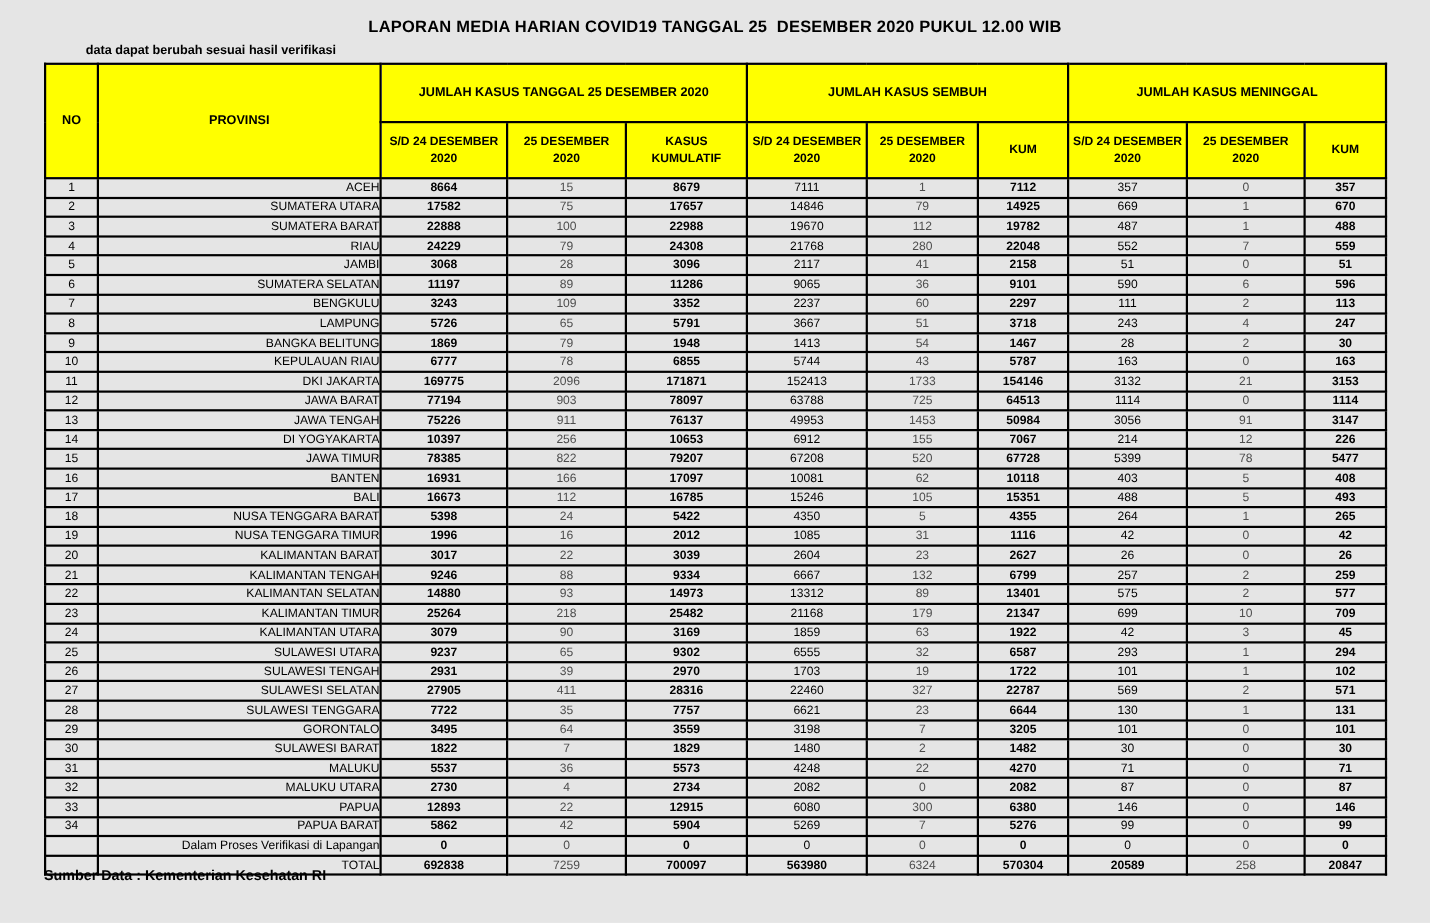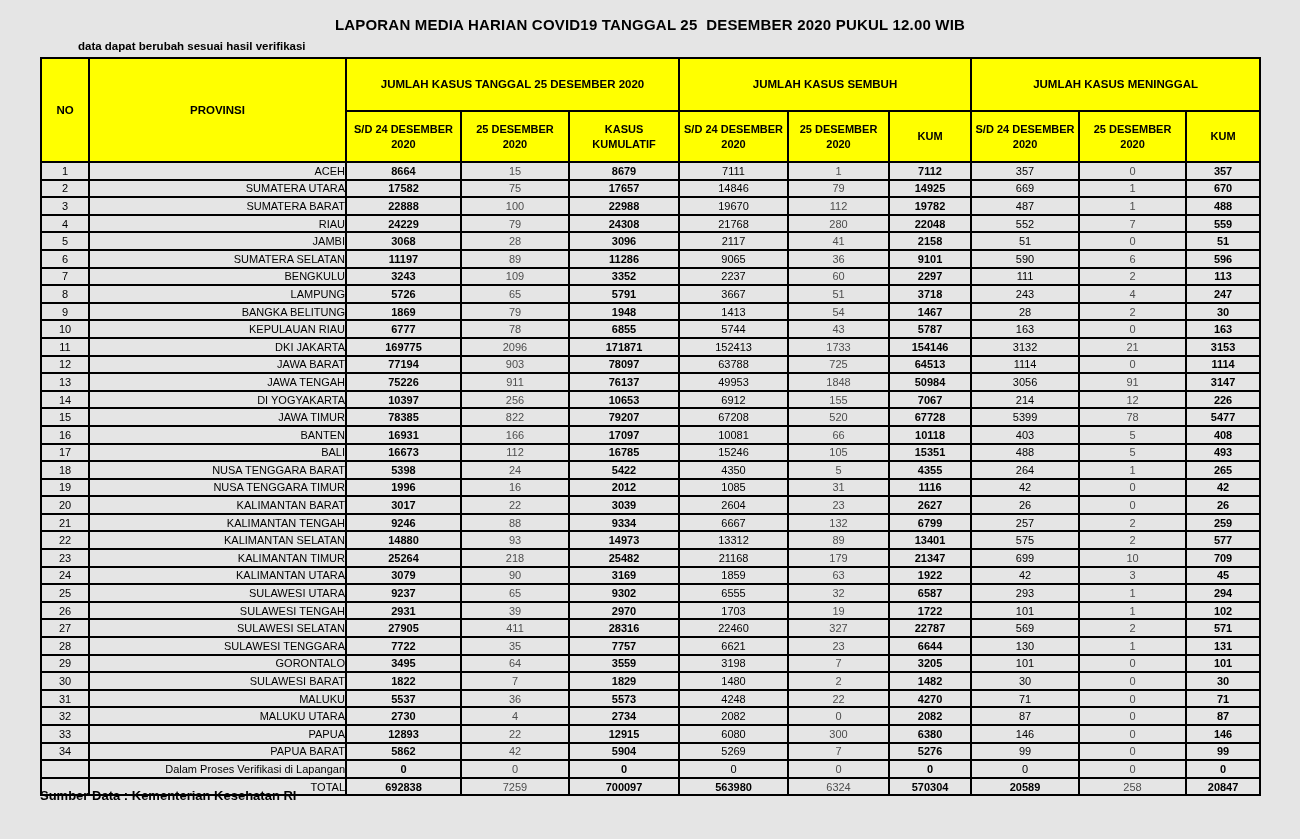--- a/index.html
+++ b/index.html
@@ -265,21 +265,21 @@
           <td class="v-gray">0</td>
           <td class="v-bold">1114</td>
         </tr>
         <tr>
           <td class="cell-no">13</td>
           <td class="cell-prov">JAWA TENGAH</td>
           <td class="v-bold">75226</td>
           <td class="v-gray">911</td>
           <td class="v-bold">76137</td>
           <td class="v-plain">49953</td>
-          <td class="v-gray">1848</td>
+          <td class="v-gray">1453</td>
           <td class="v-bold">50984</td>
           <td class="v-plain">3056</td>
           <td class="v-gray">91</td>
           <td class="v-bold">3147</td>
         </tr>
         <tr>
           <td class="cell-no">14</td>
           <td class="cell-prov">DI YOGYAKARTA</td>
           <td class="v-bold">10397</td>
           <td class="v-gray">256</td>
@@ -304,21 +304,21 @@
           <td class="v-gray">78</td>
           <td class="v-bold">5477</td>
         </tr>
         <tr>
           <td class="cell-no">16</td>
           <td class="cell-prov">BANTEN</td>
           <td class="v-bold">16931</td>
           <td class="v-gray">166</td>
           <td class="v-bold">17097</td>
           <td class="v-plain">10081</td>
-          <td class="v-gray">66</td>
+          <td class="v-gray">62</td>
           <td class="v-bold">10118</td>
           <td class="v-plain">403</td>
           <td class="v-gray">5</td>
           <td class="v-bold">408</td>
         </tr>
         <tr>
           <td class="cell-no">17</td>
           <td class="cell-prov">BALI</td>
           <td class="v-bold">16673</td>
           <td class="v-gray">112</td>

